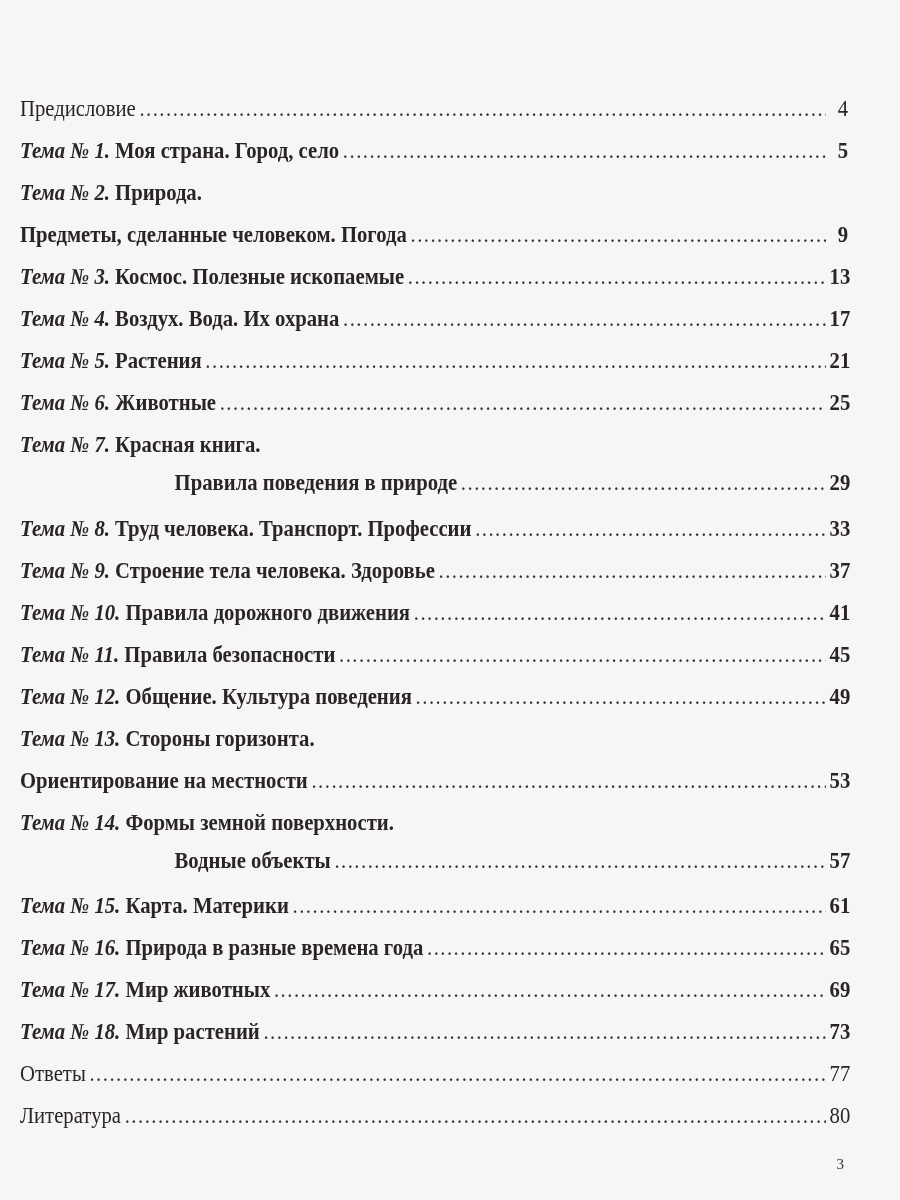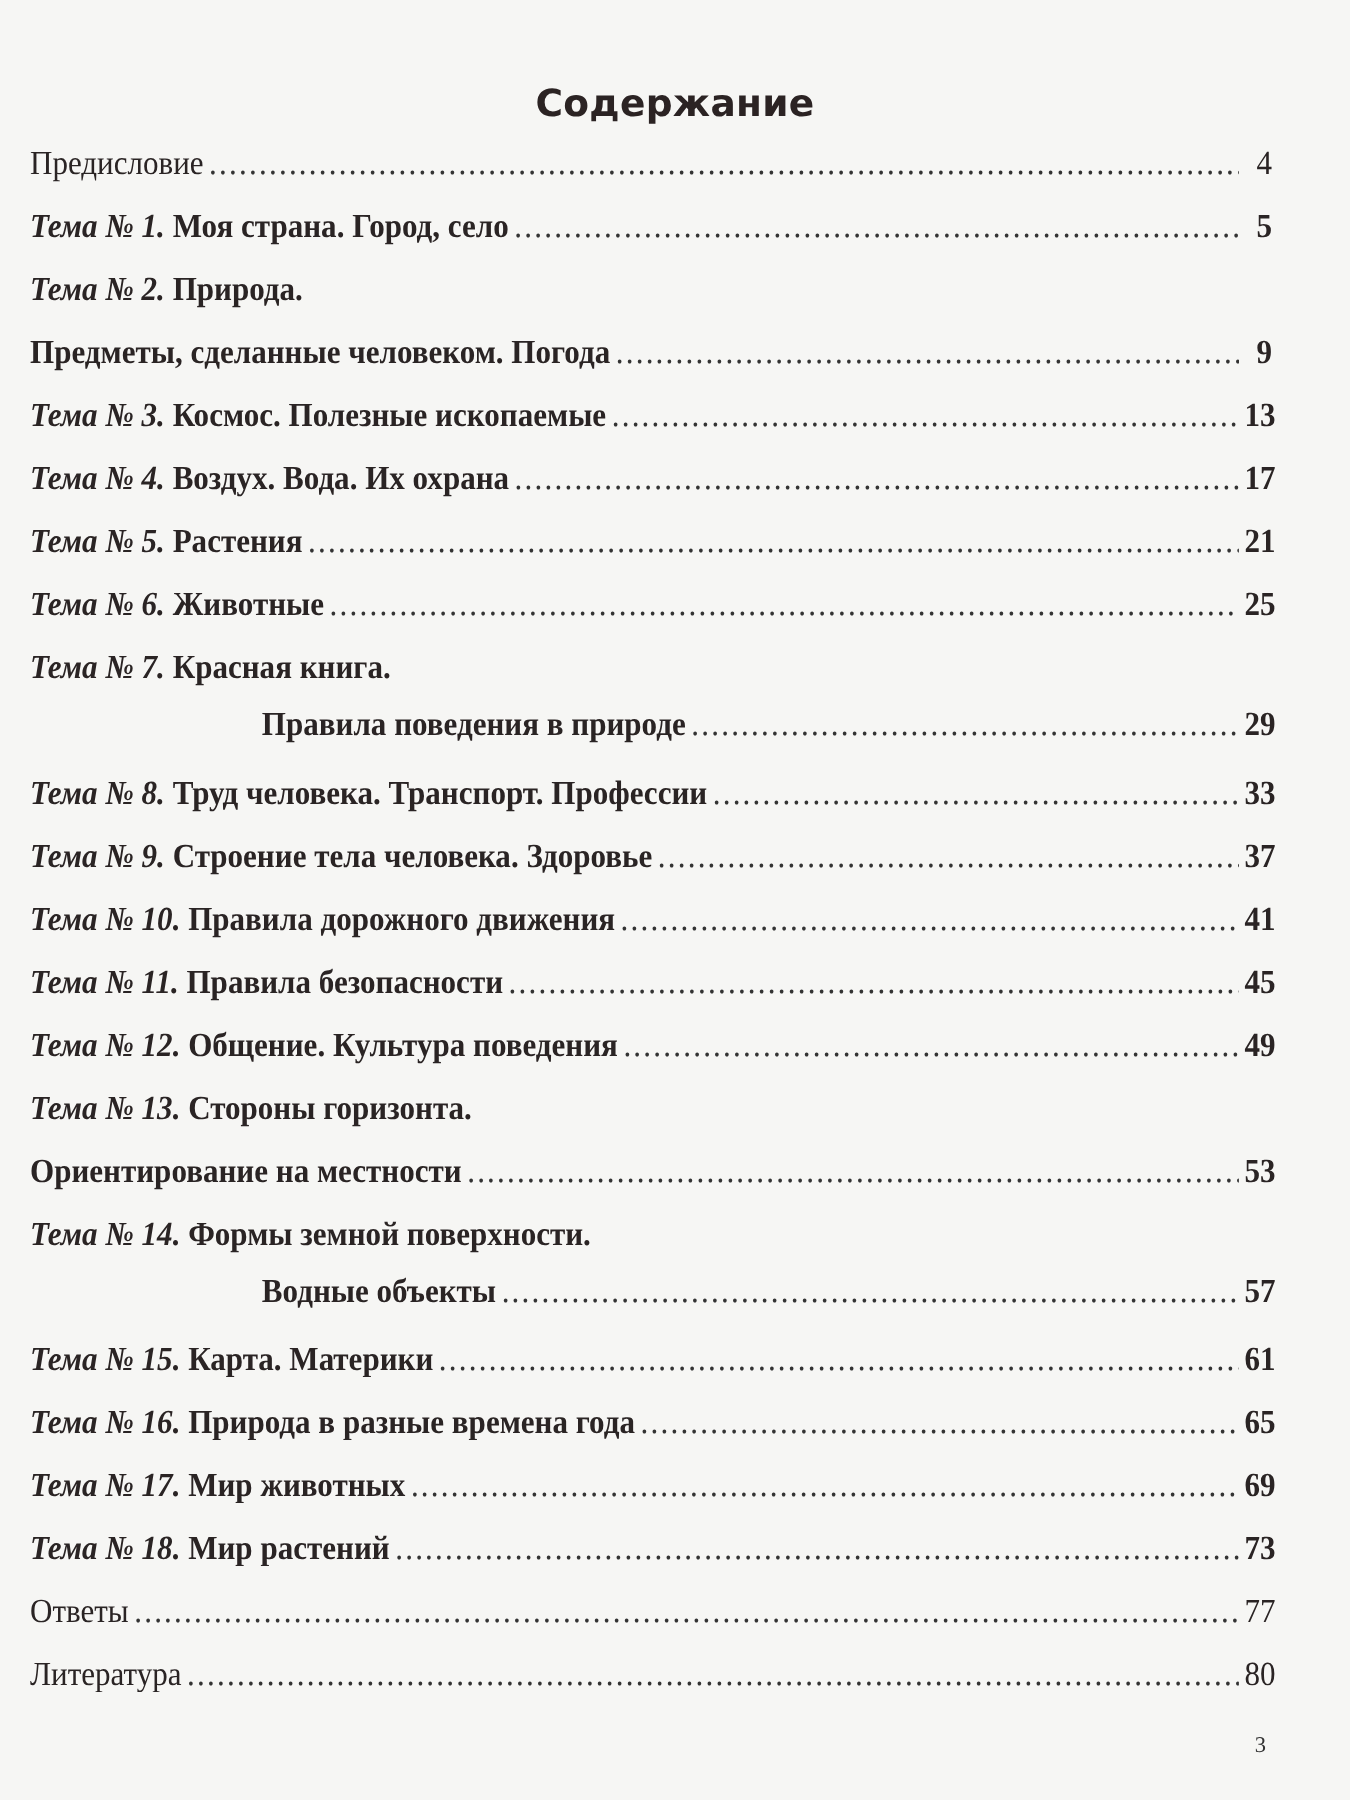--- a/index.html
+++ b/index.html
@@ -34,21 +34,20 @@
     .num { white-space: nowrap; text-align: right; min-width: 20px; }
     .indent { padding-left: 168px; }
     .folio {
       position: absolute; right: 56px; top: 1156px; font-size: 15px; color: #333;
     }
   </style>
 </head>
 <body>
 
 <div class="page">
-  <div class="title">Содержание</div>
   <div class="toc" id="toc">
       <div class="row plain" style="top: 0px;">
         <span class="label"><span>Предисловие</span></span>
         <span class="dots"></span>
         <span class="num">4</span>
       </div>
       <div class="row" style="top: 42px;">
         <span class="label"><span class="tema">Тема № 1.</span> <span>Моя страна. Город, село</span></span>
         <span class="dots"></span>
         <span class="num">5</span>

